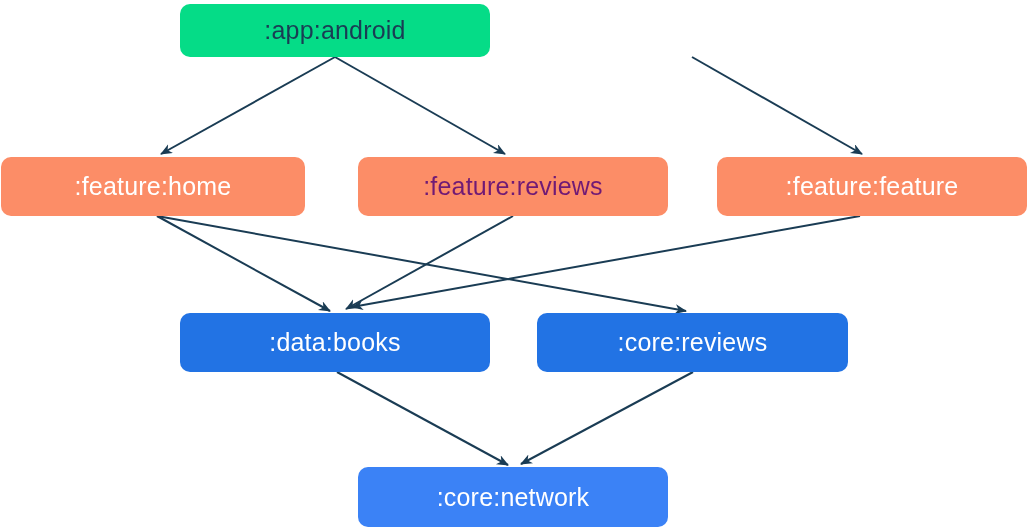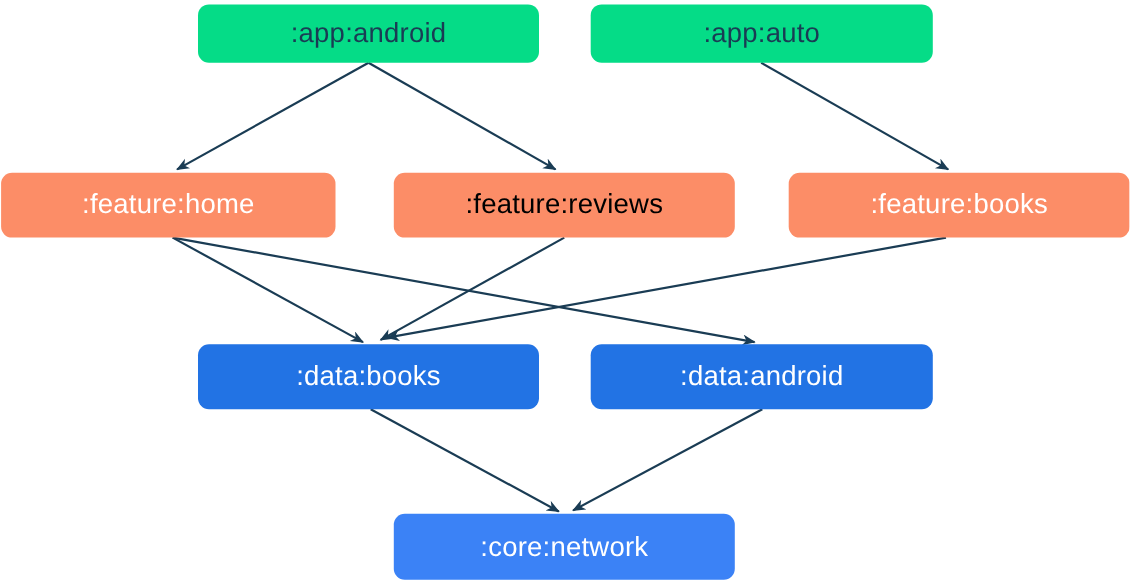--- a/index.html
+++ b/index.html
@@ -57,34 +57,31 @@
         <line x1="513" y1="216" x2="346" y2="309" stroke="#1a3c54" stroke-width="2" marker-end="url(#arrow)"></line>
         <line x1="860" y1="216" x2="352" y2="307" stroke="#1a3c54" stroke-width="2" marker-end="url(#arrow)"></line>
         <line x1="337" y1="372" x2="508" y2="465" stroke="#1a3c54" stroke-width="2" marker-end="url(#arrow)"></line>
         <line x1="693" y1="372" x2="521" y2="464" stroke="#1a3c54" stroke-width="2" marker-end="url(#arrow)"></line>
       </g>
   </svg>
 
 <div class="node" style="left: 180px; top: 4px; width: 310px; height: 53px; background: rgb(5, 220, 135); color: rgb(26, 60, 84);">
       <span>:app:android</span>
     </div>
-    <div class="node" style="left: 537px; top: 4px; width: 311px; height: 53px; background: rgb(5, 220, 135); color: rgb(26, 60, 84);">
-      <span>:app:auto</span>
-    </div>
     <div class="node" style="left: 1px; top: 157px; width: 304px; height: 59px; background: rgb(252, 141, 103); color: rgb(255, 255, 255);">
       <span>:feature:home</span>
     </div>
-    <div class="node" style="left: 358px; top: 157px; width: 310px; height: 59px; background: rgb(252, 141, 103); color: #000000;">
+    <div class="node" style="left: 358px; top: 157px; width: 310px; height: 59px; background: rgb(252, 141, 103); color: #701a75;">
       <span>:feature:reviews</span>
     </div>
     <div class="node" style="left: 717px; top: 157px; width: 310px; height: 59px; background: rgb(252, 141, 103); color: rgb(255, 255, 255);">
-      <span>:feature:books</span>
+      <span>:feature:feature</span>
     </div>
     <div class="node" style="left: 180px; top: 313px; width: 310px; height: 59px; background: rgb(34, 115, 228); color: rgb(255, 255, 255);">
       <span>:data:books</span>
     </div>
     <div class="node" style="left: 537px; top: 313px; width: 311px; height: 59px; background: rgb(34, 115, 228); color: rgb(255, 255, 255);">
-      <span>:data:android</span>
+      <span>:core:reviews</span>
     </div>
     <div class="node" style="left: 358px; top: 467px; width: 310px; height: 60px; background: #3b82f6; color: rgb(255, 255, 255);">
       <span>:core:network</span>
     </div>
   </div>
 
 </body></html>

